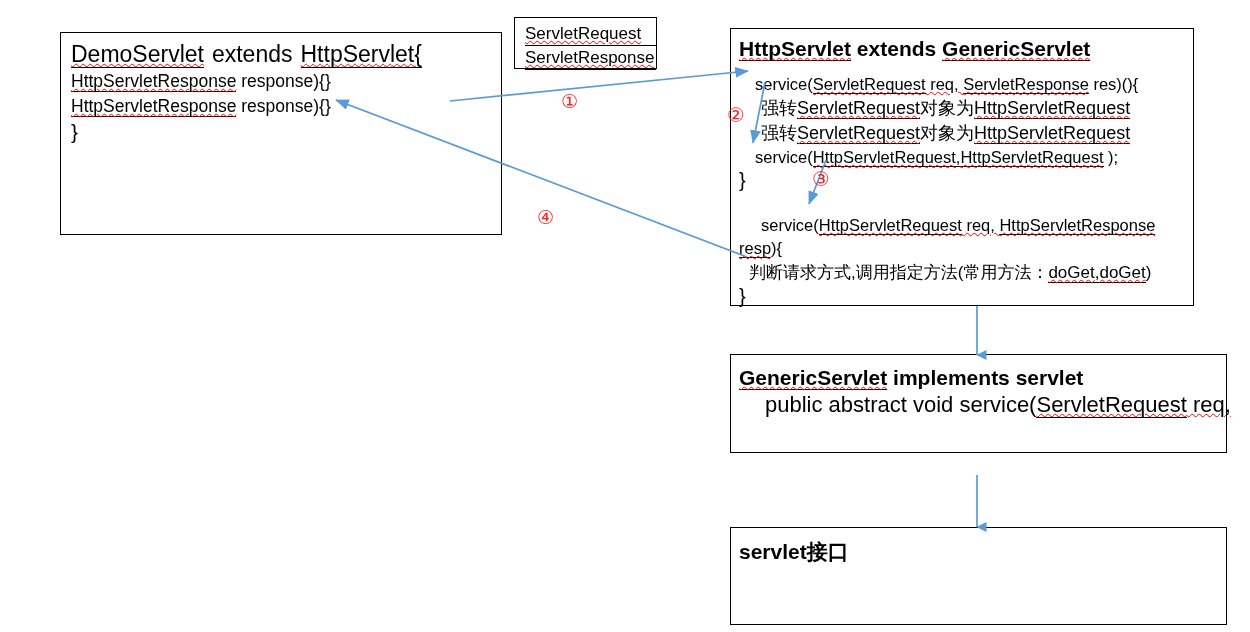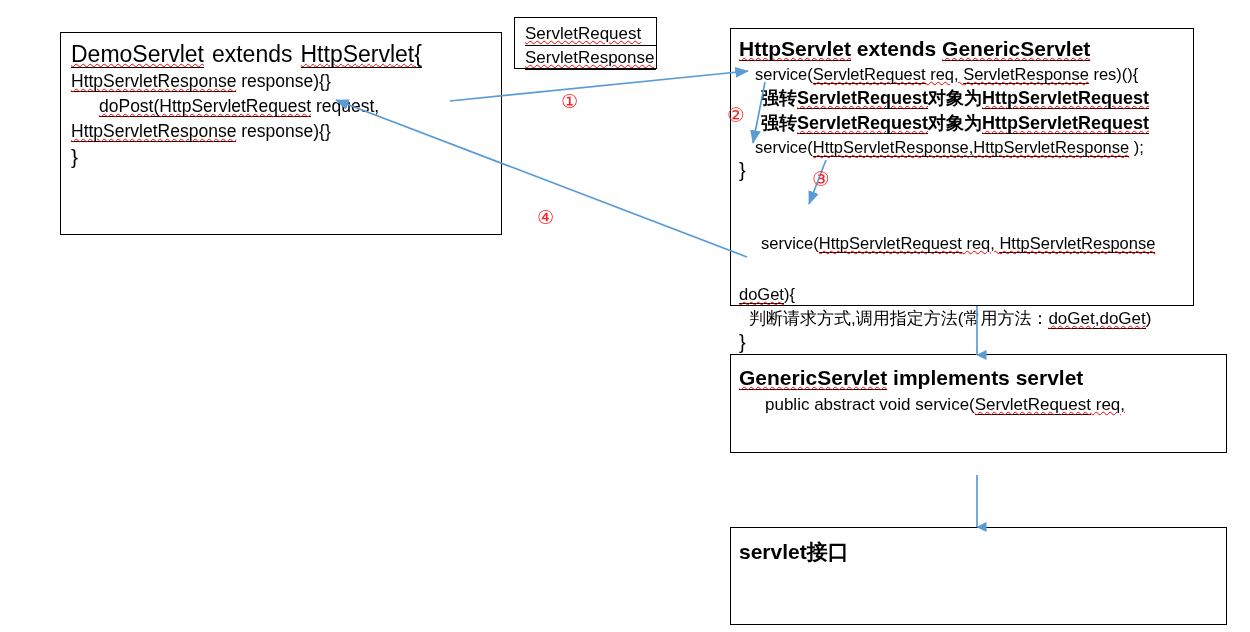--- a/index.html
+++ b/index.html
@@ -82,50 +82,49 @@
     padding: 5px 8px 0 8px;
   }
   #http-servlet-box .cls-title {
     font-size: 21px;
     font-weight: bold;
     line-height: 29px;
   }
   #http-servlet-box .body-line { font-size: 16.5px; line-height: 23px; }
   .cn-line {
     font-size: 18px;
-    font-weight: bold;
+    font-weight: normal;
     line-height: 25px;
     white-space: nowrap;
   }
   .cn-line .code { font-family: "Liberation Sans", sans-serif; }
   .gap-sm { height: 16px; }
   .gap-xs { height: 6px; }
   .wrap-line {
     font-size: 16.5px;
     line-height: 23px;
-    margin-top: 28px;
   }
   .cn-desc {
     font-size: 17px;
     line-height: 25px;
     white-space: nowrap;
   }
 
   
   #generic-servlet-box {
     left: 730px; top: 354px;
     width: 497px; height: 99px;
     padding: 8px 8px 0 8px;
   }
   #generic-servlet-box .cls-title {
     font-size: 21px;
     font-weight: bold;
     line-height: 30px;
   }
-  #generic-servlet-box .body-line { font-size: 17px; line-height: 24px; }
+  #generic-servlet-box .body-line { font-size: 22px; line-height: 24px; }
 
   
   #servlet-interface-box {
     left: 730px; top: 527px;
     width: 497px; height: 98px;
     padding: 8px 8px 0 8px;
   }
   #servlet-interface-box .cls-title {
     font-size: 21px;
     font-weight: bold;
@@ -148,41 +147,40 @@
   #circled-4 { left: 537px; top: 208px; }
 </style>
 </head>
 <body>
 
 <div class="canvas">
 
   <div class="box" id="demo-servlet-box">
     <div class="cls-title"><span class="sq ul">DemoServlet</span><span class="sp"></span><span>extends</span><span class="sp"></span><span class="sq ul">HttpServlet{</span></div>
     <div class="body-line"><span class="sq ul">HttpServletResponse</span><span> response){}</span></div>
-    <div class="body-line indent"><span class="sq ul">doPost(</span><span class="sq ul">HttpServletRequest</span><span> request,</span></div>
     <div class="body-line"><span class="sq ul">HttpServletResponse</span><span> response){}</span></div>
     <div class="body-line" style="font-size:21px;">}</div>
   </div>
 
   <div class="box" id="servlet-req-res-box">
     <div class="body-line sq ul">ServletRequest</div>
     <div class="body-line sq ul">ServletResponse</div>
   </div>
 
   <div class="box" id="http-servlet-box">
     <div class="cls-title"><span class="sq ul">HttpServlet</span><span> extends </span><span class="sq ul">GenericServlet</span></div>
-    <div class="body-line" style="padding-left:16px;"><span>service(</span><span class="sq ul">ServletRequest</span><span class="sq"> req, </span><span class="sq ul">ServletResponse</span><span> res)(){</span></div>
+    <div class="body-line" style="padding-left:16px;margin-top:10px;"><span>service(</span><span class="sq ul">ServletRequest</span><span class="sq"> req, </span><span class="sq ul">ServletResponse</span><span> res)(){</span></div>
     <div class="cn-line" style="padding-left:22px;"><span>强转</span><span class="sq ul code">ServletRequest</span><span>对象为</span><span class="sq ul code">HttpServletRequest</span></div>
     <div class="cn-line" style="padding-left:22px;"><span>强转</span><span class="sq ul code">ServletRequest</span><span>对象为</span><span class="sq ul code">HttpServletRequest</span></div>
-    <div class="body-line" style="padding-left:16px;"><span>service(</span><span class="sq ul">HttpServletResponse,HttpServletResponse</span><span> );</span></div>
+    <div class="body-line" style="padding-left:16px;"><span>service(</span><span class="sq ul">HttpServletRequest,HttpServletRequest</span><span> );</span></div>
     <div class="body-line" style="font-size:20px;">}</div>
     <div class="gap-sm"></div>
     <div class="gap-xs"></div>
     <div class="wrap-line" style="padding-left:22px;"><span>service(</span><span class="sq ul">HttpServletRequest</span><span class="sq"> req, </span><span class="sq ul">HttpServletResponse</span></div>
-    <div class="wrap-line"><span class="sq ul">doGet</span><span>){</span></div>
+    <div class="wrap-line"><span class="sq ul">resp</span><span>){</span></div>
     <div class="cn-desc" style="padding-left:10px;"><span>判断请求方式,调用指定方法(常用方法：</span><span class="sq ul">doGet,doGet</span><span>)</span></div>
     <div class="body-line" style="font-size:20px;">}</div>
   </div>
 
   <div class="box" id="generic-servlet-box">
     <div class="cls-title"><span class="sq ul">GenericServlet</span><span>  implements  servlet</span></div>
     <div class="body-line" style="padding-left:26px;"><span>public abstract void service(</span><span class="sq ul">ServletRequest</span><span class="sq"> req,</span></div>
   </div>
 
   <div class="box" id="servlet-interface-box">

